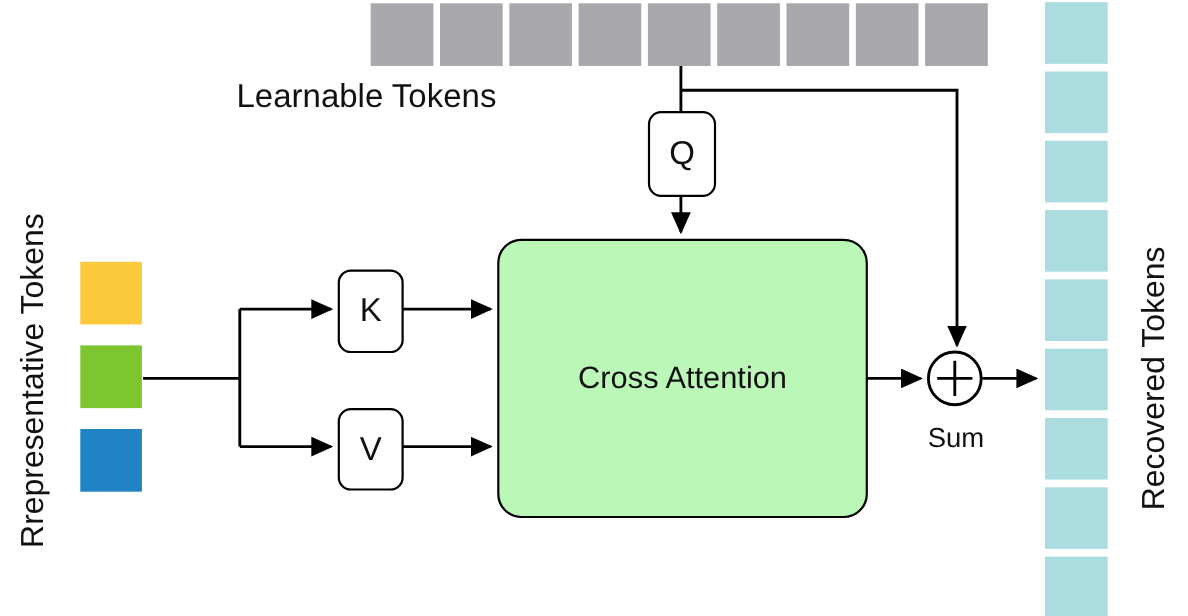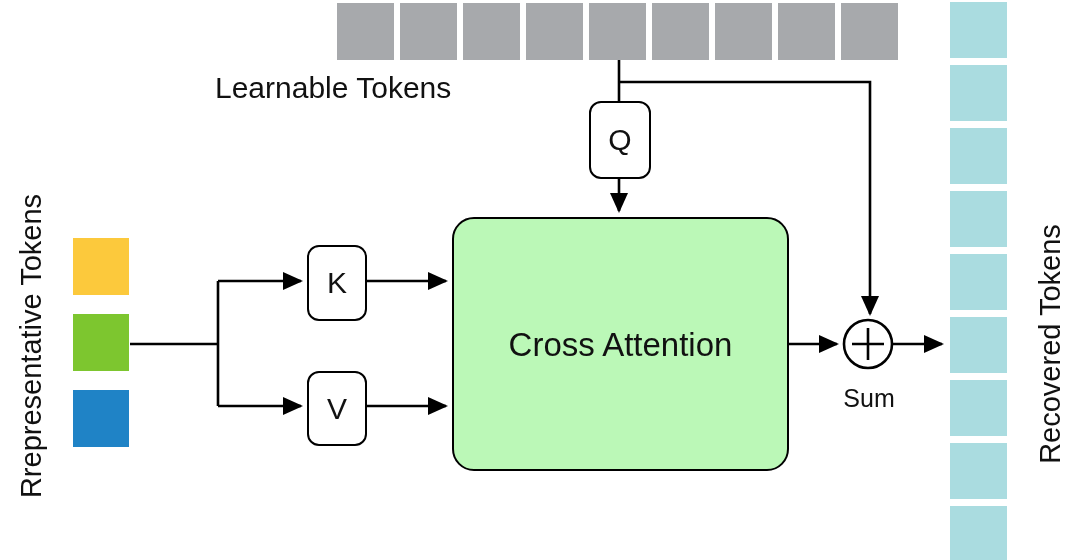--- a/index.html
+++ b/index.html
@@ -19,21 +19,21 @@
   #representative-col{gap:19px;}
   #representative-col .token{width:56px;height:57px;}
   .port-box{
     position:absolute;background:#ffffff;border:2.5px solid #000;border-radius:12px;
     display:flex;align-items:center;justify-content:center;
     font-size:30px;line-height:1;
   }
   .big-box{
     position:absolute;border:2.5px solid #000;border-radius:22px;
     display:flex;align-items:center;justify-content:center;
-    font-size:33px;line-height:1;
+    font-size:28px;line-height:1;
   }
   .h-label{position:absolute;white-space:nowrap;font-size:30px;line-height:1;}
   .v-anchor{position:absolute;width:0;height:0;}
   .v-anchor > span{
     position:absolute;white-space:nowrap;font-size:29px;line-height:1;
     transform:translate(-50%,-50%) rotate(-90deg);
     display:block;
   }
   .sum-label{position:absolute;transform:translateX(-50%);font-size:25px;line-height:1;}
 </style>

